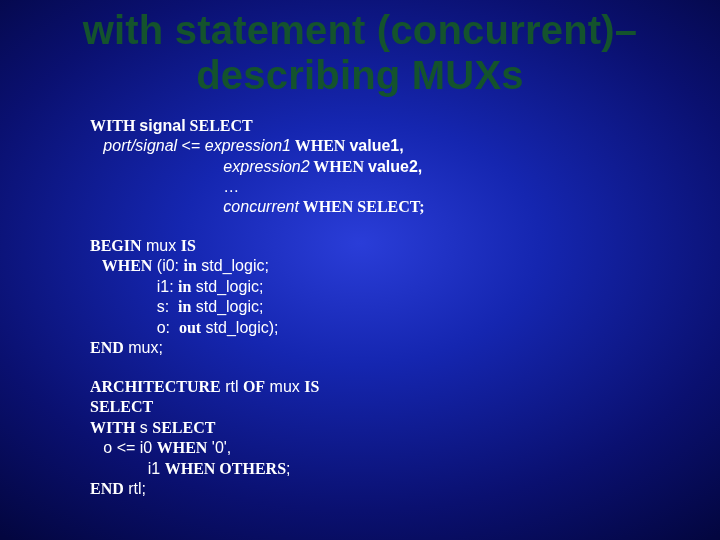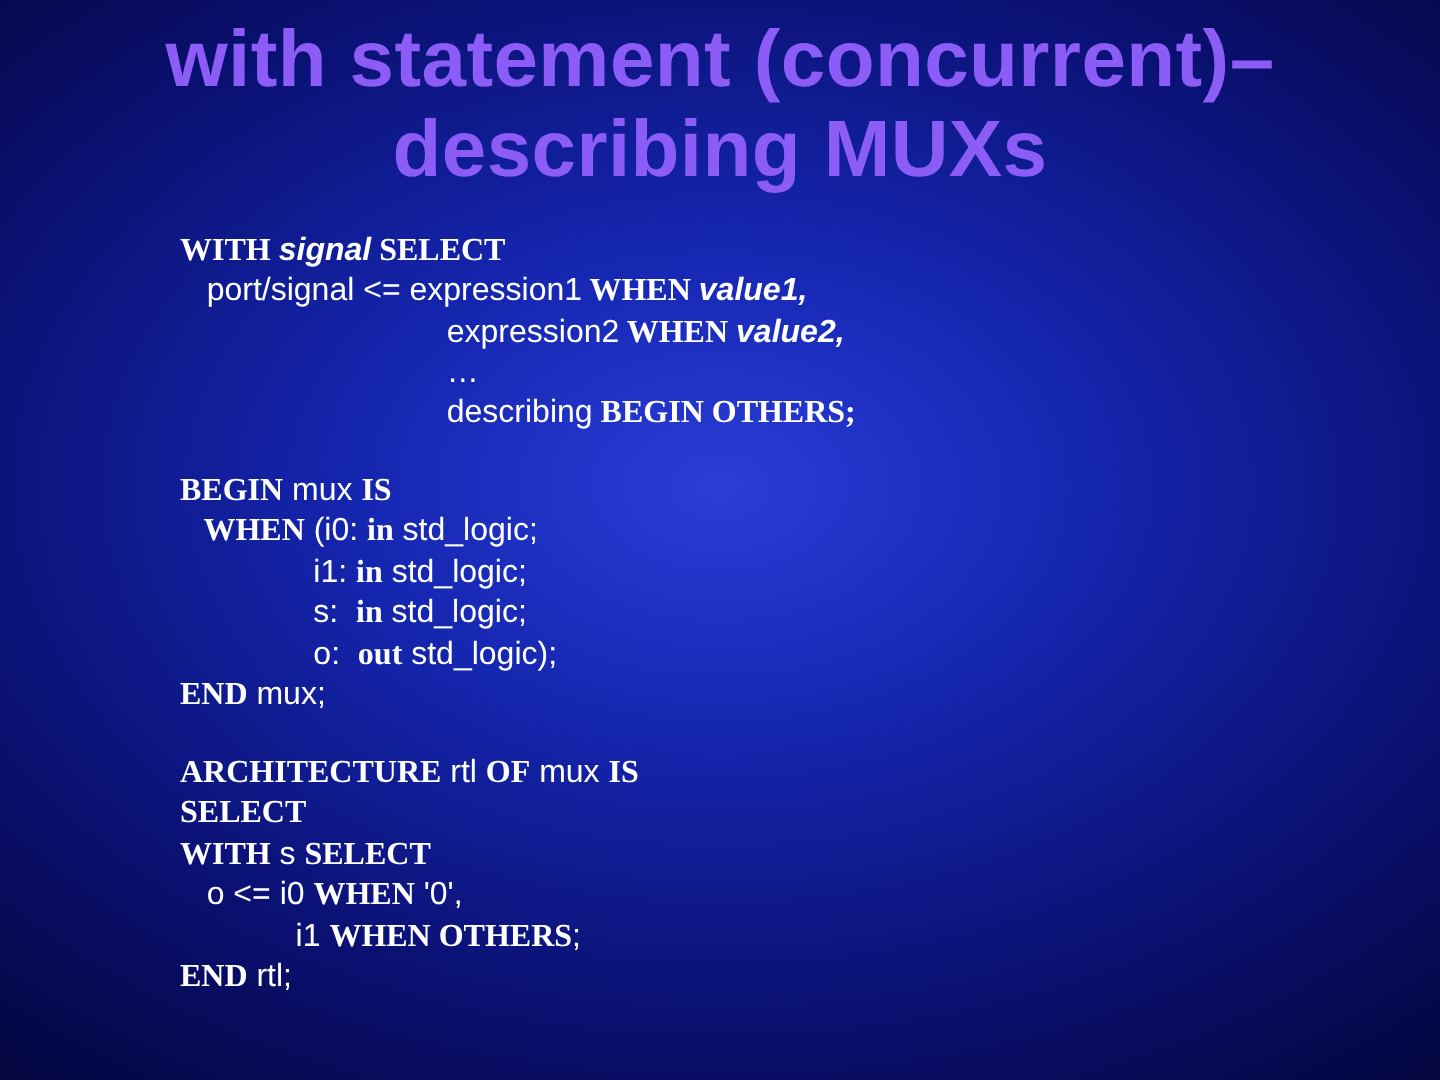--- a/index.html
+++ b/index.html
@@ -18,49 +18,49 @@
   .slide {
     width: 720px;
     height: 540px;
     padding: 8px 28px 20px 28px;
   }
   .title {
     font-size: 40px;
     font-weight: bold;
     line-height: 1.12;
     text-align: center;
-    color: #8b5cf6;
+    color: #14532d;
     margin-bottom: 18px;
     letter-spacing: 0.2px;
   }
   .body {
     margin-left: 62px;
     font-size: 16px;
     line-height: 1.28;
   }
   .block { margin-bottom: 18px; white-space: pre; }
   .kw { font-style: normal; font-weight: bold; font-family: Liberation Serif, serif; }
-  .it { }
-  .bi { font-style: italic; font-weight: bold; }
+  .it { font-style: italic; }
+  .bi { font-weight: bold; }
   .rm { font-style: normal; font-weight: normal; }
 </style>
 </head>
 <body>
 
 <div class="slide">
 
   <h1 class="title">with statement (concurrent)– describing MUXs</h1>
 
   <div class="body">
 
     <div class="block"><span class="kw">WITH </span><span class="bi">signal</span><span class="kw"> SELECT</span>
 <span class="it">   port/signal</span><span class="rm"> &lt;= </span><span class="it">expression1</span><span class="kw"> WHEN </span><span class="bi">value1,</span>
 <span class="rm">                              </span><span class="it">expression2</span><span class="kw"> WHEN </span><span class="bi">value2,</span>
 <span class="rm">                              …</span>
-<span class="rm">                              </span><span class="it">describing</span><span class="kw"> BEGIN OTHERS;</span></div>
+<span class="rm">                              </span><span class="it">concurrent</span><span class="kw"> WHEN SELECT;</span></div>
 
     <div class="block"><span class="kw">BEGIN</span><span class="rm"> mux </span><span class="kw">IS</span>
 <span class="kw">   WHEN</span><span class="rm"> (i0: </span><span class="kw">in</span><span class="rm"> std_logic;</span>
 <span class="rm">               i1: </span><span class="kw">in</span><span class="rm"> std_logic;</span>
 <span class="rm">               s:  </span><span class="kw">in</span><span class="rm"> std_logic;</span>
 <span class="rm">               o:  </span><span class="kw">out</span><span class="rm"> std_logic);</span>
 <span class="kw">END</span><span class="rm"> mux;</span></div>
 
     <div class="block"><span class="kw">ARCHITECTURE</span><span class="rm"> rtl </span><span class="kw">OF</span><span class="rm"> mux </span><span class="kw">IS</span>
 <span class="kw">SELECT</span>

